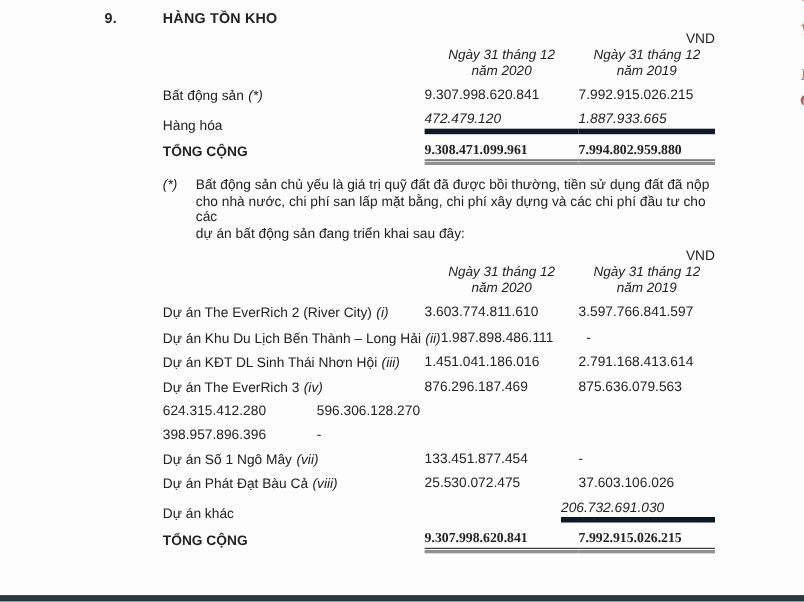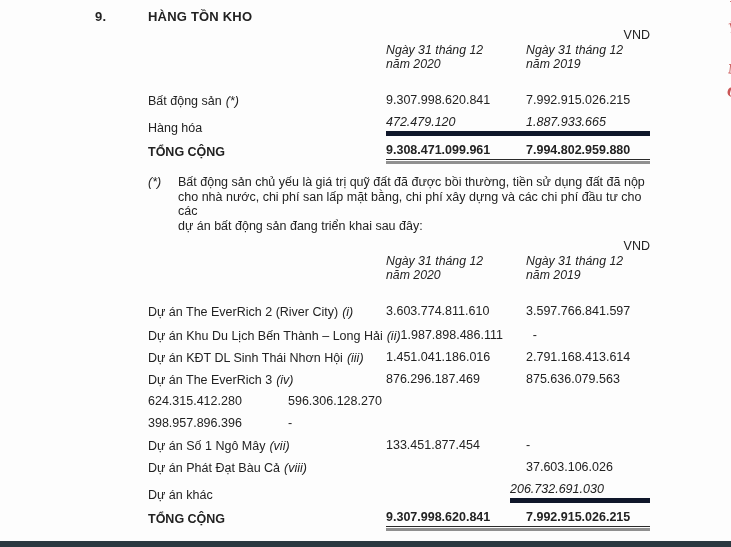--- a/index.html
+++ b/index.html
@@ -22,36 +22,36 @@
     letter-spacing:.2px;
   }
   .section-number { width:53px; }
 
   
   .content { margin-left:148px; width:502px; font-size:12.5px; }
 
   .vnd { text-align:right; margin-top:4px; line-height:14px; }
 
   .colheads { display:flex; justify-content:flex-end; font-style:italic; margin-top:2px; }
-  .ch { text-align:left; white-space:pre-line; line-height:13.5px; font-size:12.3px; }
+  .ch { text-align:center; white-space:pre-line; line-height:13.5px; font-size:12.3px; }
   .ch.c1 { width:140px; }
   .ch.c2 { width:124px; }
 
-  .tbl { margin-top:22px; }
+  .tbl { margin-top:8px; }
   .trow { display:flex; align-items:flex-end; margin-bottom:6px; line-height:15px; }
   .lbl { flex:1; white-space:pre; line-height:15px; }
   .ref { font-style:italic; margin-left:4px; }
   .val { text-align:left; padding-bottom:1px; }
   .val.c1 { width:140px; }
   .val.c2 { width:124px; }
 
   .trow.ruled .val { border-bottom:5px solid #0f172a;font-style:italic; }
 
   .trow.total { font-weight:bold; margin-top:7px; margin-bottom:0; }
-  .trow.total .val { border-bottom:1.5px solid #2a2a2a; position:relative; }
+  .trow.total .val { border-bottom:1.5px solid #2a2a2a; position:relative;font-family:Liberation Serif, serif; }
   .trow.total .val::after {
     content:""; position:absolute; left:0; right:0; bottom:-4.5px; height:2.5px; background:#909090;
   }
 
   
   .footnote { display:flex; margin-top:15px; line-height:14.5px; }
   .fn-marker { width:30px; font-style:italic; flex:0 0 30px; }
   .fn-text { flex:1; white-space:pre-line; }
 
   
@@ -162,20 +162,21 @@
       </div>
 
       <div class="trow">
         <div class="lbl"><span>Dự án Số 1 Ngô Mây</span><span class="ref">(vii)</span></div>
         <div class="val c1">133.451.877.454</div>
         <div class="val c2">-</div>
       </div>
 
       <div class="trow">
         <div class="lbl"><span>Dự án Phát Đạt Bàu Cả</span><span class="ref">(viii)</span></div>
+        <div class="val c1">25.530.072.475</div>
         <div class="val c2">37.603.106.026</div>
       </div>
 
       <div class="trow ruled">
         <div class="lbl"><span>Dự án khác</span><span class="ref"></span></div>
         <div class="val c1">206.732.691.030</div>
       </div>
 
       <div class="trow total">
         <div class="lbl">TỔNG CỘNG</div>

